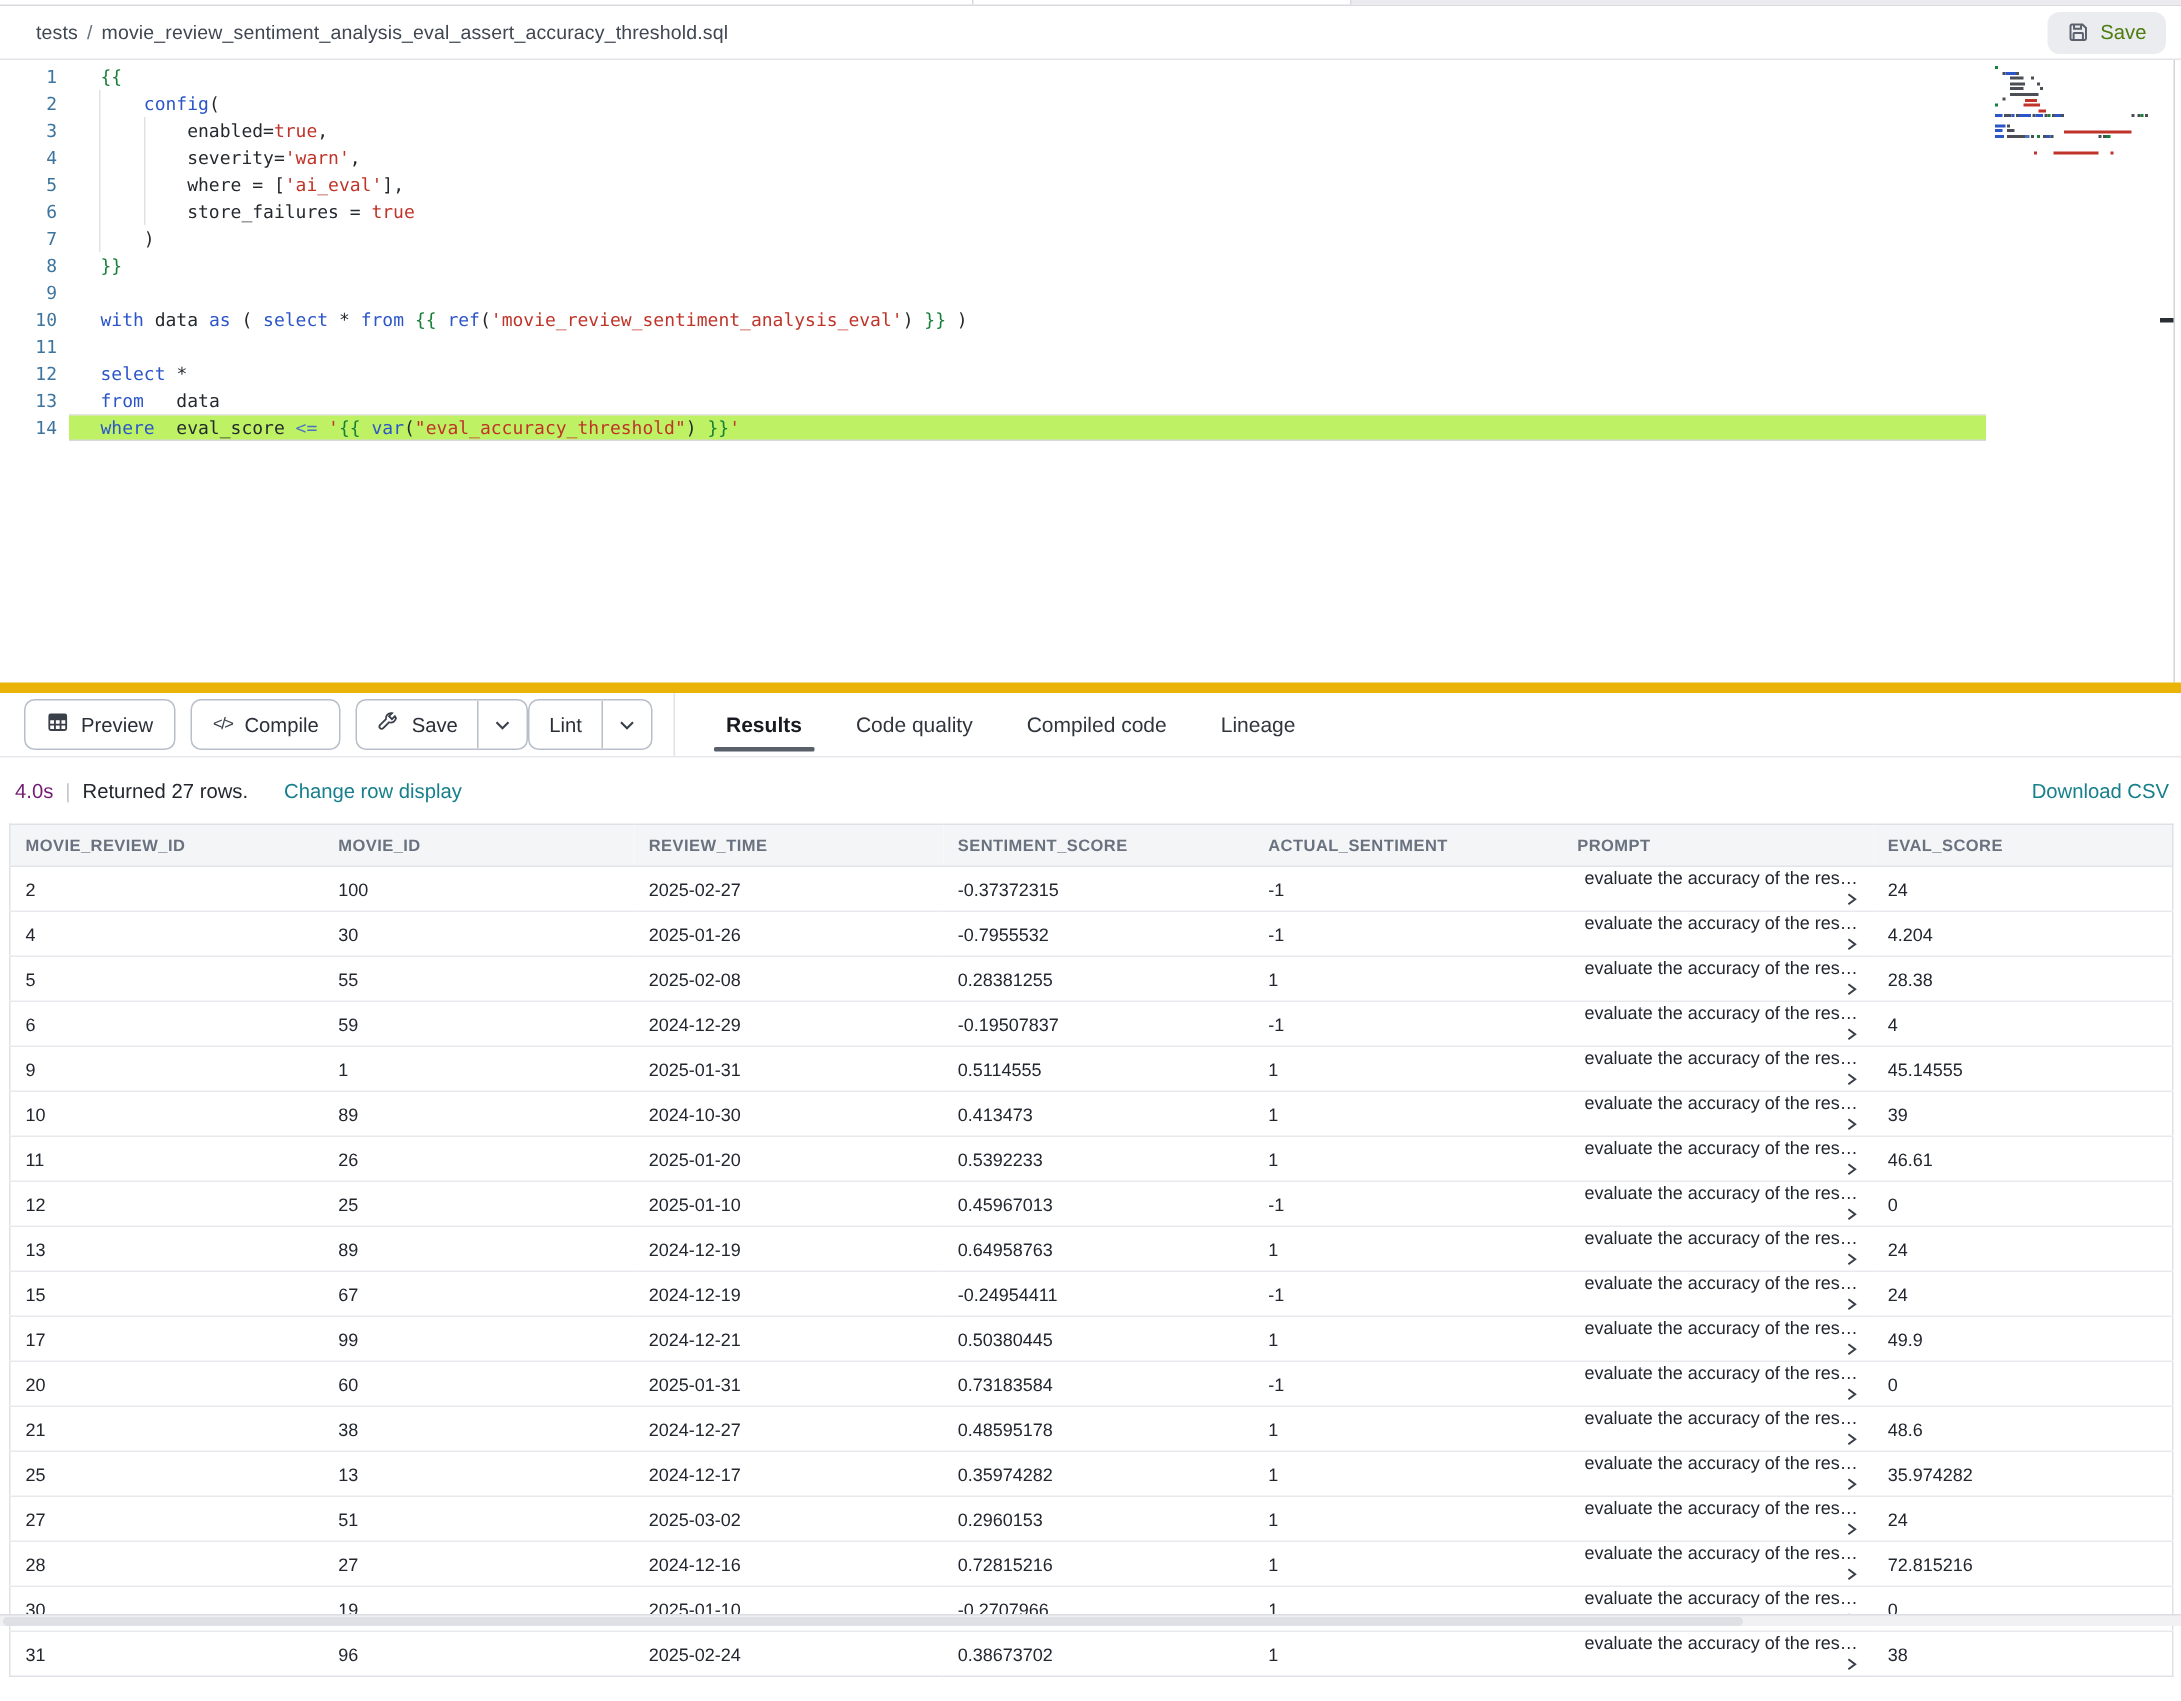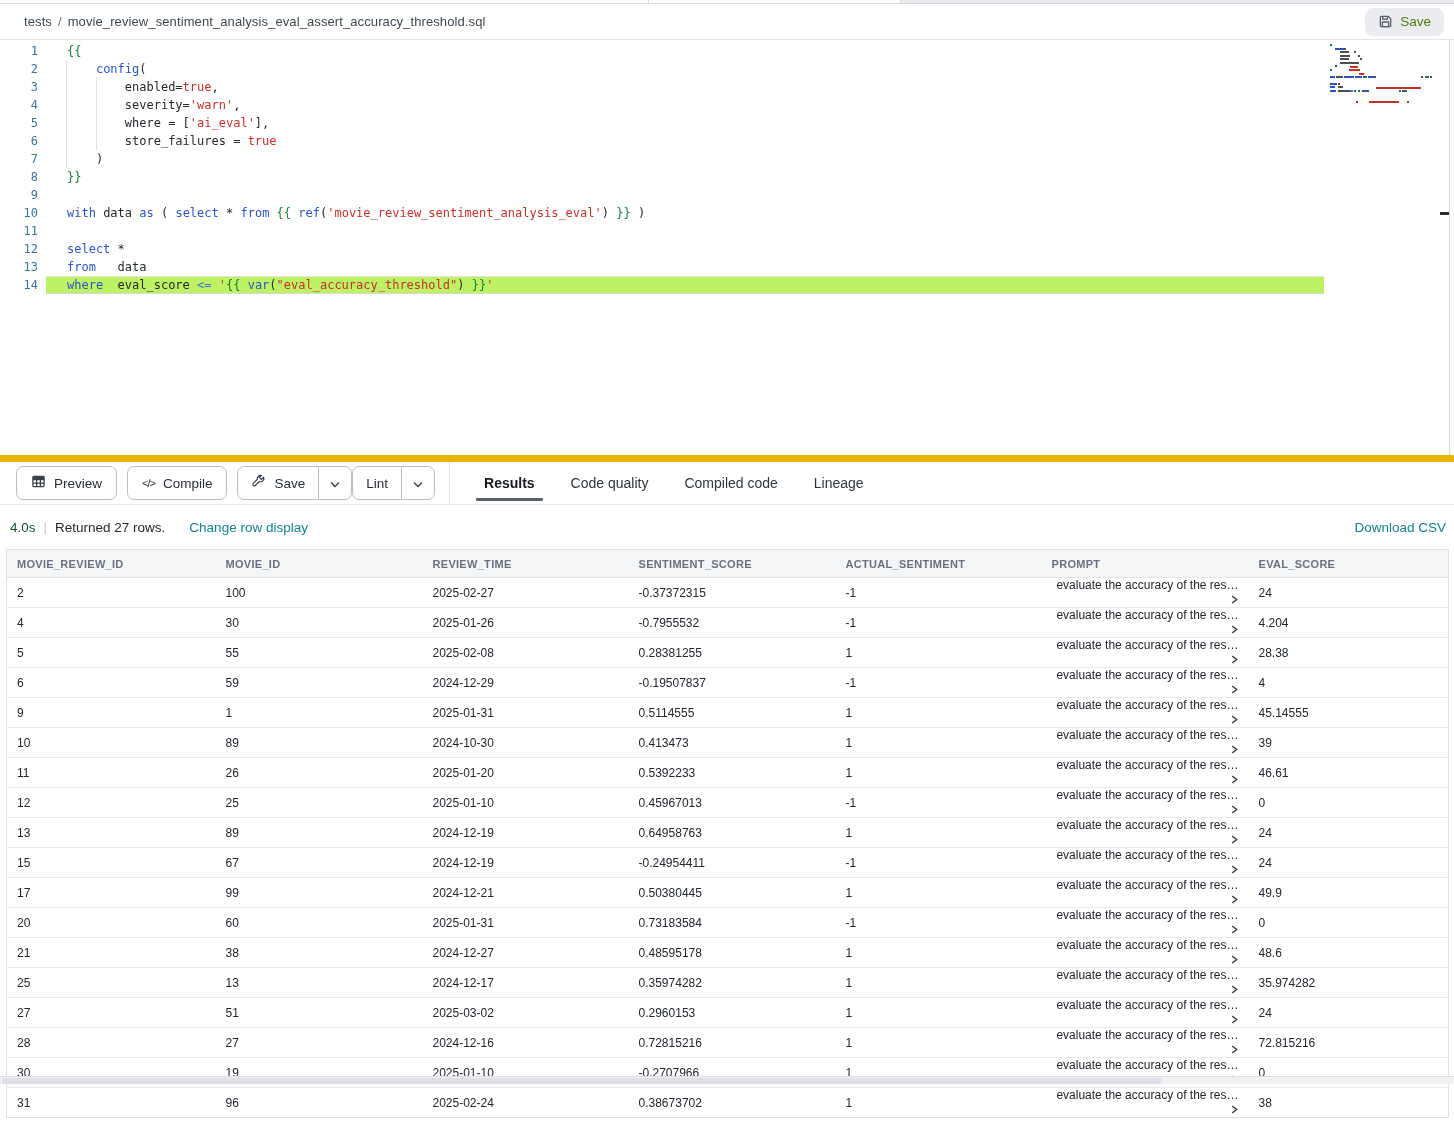--- a/index.html
+++ b/index.html
@@ -62,21 +62,21 @@
   .tool-divider { width:1px; align-self:stretch; background:#e2e3e8; margin-left:14px; }
   .tabs { display:flex; height:100%; align-items:center; padding-left:16px; }
   .tab { position:relative; height:100%; display:flex; align-items:center; padding:0 18px;
     font-size:14px; color:#30353d; cursor:pointer; }
   .tab.active { font-weight:bold; color:#171a1f; }
   .tab.active::after { content:""; position:absolute; left:10px; right:10px; bottom:3px;
     height:3px; background:#596069; border-radius:1px; }
 
   
   .status-row { height:44px; display:flex; align-items:center; padding:0 8px 0 10px; font-size:13.5px; }
-  .status-time { color:#14532d; }
+  .status-time { color:#701a75; }
   .status-sep { margin:0 8px; color:#c3c6cc; }
   .status-msg { color:#23272e; }
   .link { color:var(--teal); cursor:pointer; text-decoration:none; font-size:13.5px; }
   .change-link { margin-left:24px; }
   .download-link { margin-left:auto; }
 
   
   .table-wrap { position:relative; height:535px; padding:0 6px; }
   table { width:1442px; border-collapse:collapse; table-layout:fixed;
     border:1px solid #dfe1e6; }

